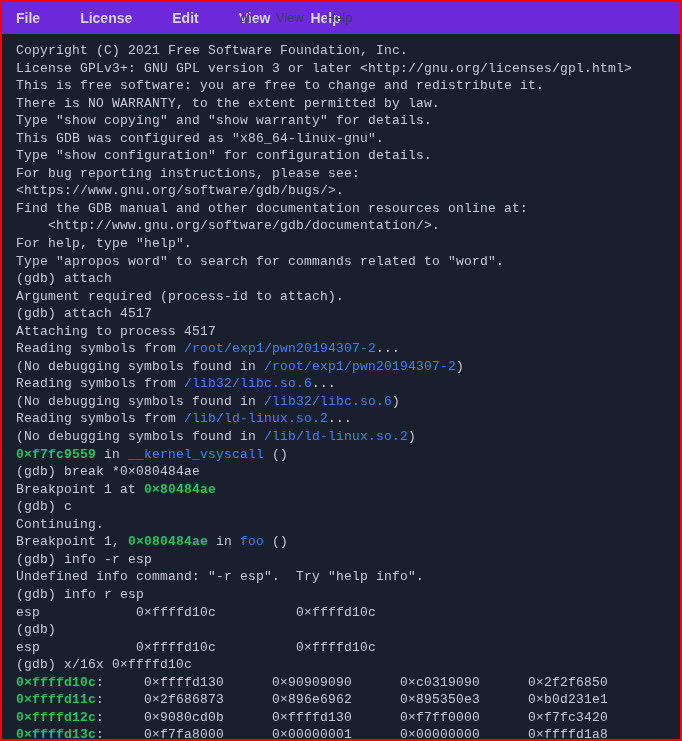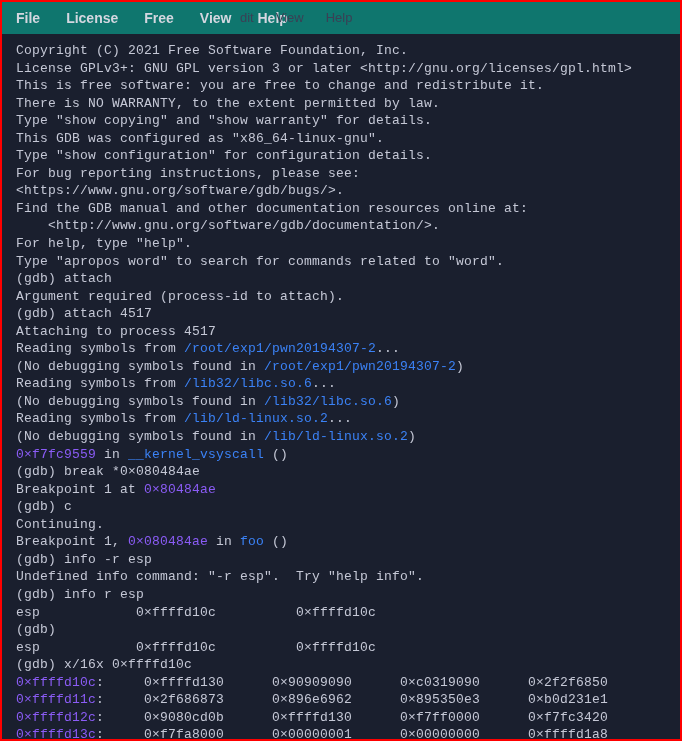--- a/index.html
+++ b/index.html
@@ -8,23 +8,23 @@
     font-family: 'Consolas', 'Monaco', 'Courier New', monospace;
     font-size: 13px;
     color: #c5c8d6;
     width: 682px;
     height: 741px;
     overflow: hidden;
     border: 2px solid #ff0000;
   }
   .menubar {
     display: flex;
-    gap: 18px;
+    gap: 32px;
     padding: 6px 10px;
-    background: #0f766e;
+    background: #6d28d9;
     font-family: -apple-system, 'Segoe UI', sans-serif;
     font-size: 14px;
     font-weight: bold;
     color: #d4d7e0;
     text-align: right;
   }
   .menubar-item {
     cursor: pointer;
     padding: 2px 4px;
   }
@@ -41,30 +41,30 @@
   }
   .menubar-shadow span { padding: 2px 2px; }
   .terminal {
     padding: 8px 14px;
     line-height: 1.35;
     white-space: pre;
     font-size: 13px;
     letter-spacing: 0.2px;
   }
   .cyan { color: #3b82f6; }
-  .blue { color: #8b5cf6; }
+  .blue { color: #22c55e; font-weight: bold; }
   .line { display: block; }
 </style>
 </head>
 <body>
 
 <div class="menubar">
   <span class="menubar-item">File</span>
   <span class="menubar-item">License</span>
-  <span class="menubar-item">Free</span>
+  <span class="menubar-item">Edit</span>
   <span class="menubar-item">View</span>
   <span class="menubar-item">Help</span>
 </div>
 <div class="menubar-shadow">
   <span>dit</span>
   <span>View</span>
   <span>Help</span>
 </div>
 
 <div class="terminal" id="terminal"><span class="line"><span>Copyright (C) 2021 Free Software Foundation, Inc.</span></span><span class="line"><span>License GPLv3+: GNU GPL version 3 or later &lt;http://gnu.org/licenses/gpl.html&gt;</span></span><span class="line"><span>This is free software: you are free to change and redistribute it.</span></span><span class="line"><span>There is NO WARRANTY, to the extent permitted by law.</span></span><span class="line"><span>Type "show copying" and "show warranty" for details.</span></span><span class="line"><span>This GDB was configured as "x86_64-linux-gnu".</span></span><span class="line"><span>Type "show configuration" for configuration details.</span></span><span class="line"><span>For bug reporting instructions, please see:</span></span><span class="line"><span>&lt;https://www.gnu.org/software/gdb/bugs/&gt;.</span></span><span class="line"><span>Find the GDB manual and other documentation resources online at:</span></span><span class="line"><span>    &lt;http://www.gnu.org/software/gdb/documentation/&gt;.</span></span><span class="line"><span></span></span><span class="line"><span>For help, type "help".</span></span><span class="line"><span>Type "apropos word" to search for commands related to "word".</span></span><span class="line"><span>(gdb) attach</span></span><span class="line"><span>Argument required (process-id to attach).</span></span><span class="line"><span>(gdb) attach 4517</span></span><span class="line"><span>Attaching to process 4517</span></span><span class="line"><span>Reading symbols from </span><span class="cyan">/root/exp1/pwn20194307-2</span><span>...</span></span><span class="line"><span>(No debugging symbols found in </span><span class="cyan">/root/exp1/pwn20194307-2</span><span>)</span></span><span class="line"><span>Reading symbols from </span><span class="cyan">/lib32/libc.so.6</span><span>...</span></span><span class="line"><span>(No debugging symbols found in </span><span class="cyan">/lib32/libc.so.6</span><span>)</span></span><span class="line"><span>Reading symbols from </span><span class="cyan">/lib/ld-linux.so.2</span><span>...</span></span><span class="line"><span>(No debugging symbols found in </span><span class="cyan">/lib/ld-linux.so.2</span><span>)</span></span><span class="line"><span class="blue">0×f7fc9559</span><span> in </span><span class="cyan">__kernel_vsyscall</span><span> ()</span></span><span class="line"><span>(gdb) break *0×080484ae</span></span><span class="line"><span>Breakpoint 1 at </span><span class="blue">0×80484ae</span></span><span class="line"><span>(gdb) c</span></span><span class="line"><span>Continuing.</span></span><span class="line"><span></span></span><span class="line"><span>Breakpoint 1, </span><span class="blue">0×080484ae</span><span> in </span><span class="cyan">foo</span><span> ()</span></span><span class="line"><span>(gdb) info -r esp</span></span><span class="line"><span>Undefined info command: "-r esp".  Try "help info".</span></span><span class="line"><span>(gdb) info r esp</span></span><span class="line"><span>esp            0×ffffd10c          0×ffffd10c</span></span><span class="line"><span>(gdb) </span></span><span class="line"><span>esp            0×ffffd10c          0×ffffd10c</span></span><span class="line"><span>(gdb) x/16x 0×ffffd10c</span></span><span class="line"><span class="blue">0×ffffd10c</span><span>:     0×ffffd130      0×90909090      0×c0319090      0×2f2f6850</span></span><span class="line"><span class="blue">0×ffffd11c</span><span>:     0×2f686873      0×896e6962      0×895350e3      0×b0d231e1</span></span><span class="line"><span class="blue">0×ffffd12c</span><span>:     0×9080cd0b      0×ffffd130      0×f7ff0000      0×f7fc3420</span></span><span class="line"><span class="blue">0×ffffd13c</span><span>:     0×f7fa8000      0×00000001      0×00000000      0×ffffd1a8</span></span></div>

